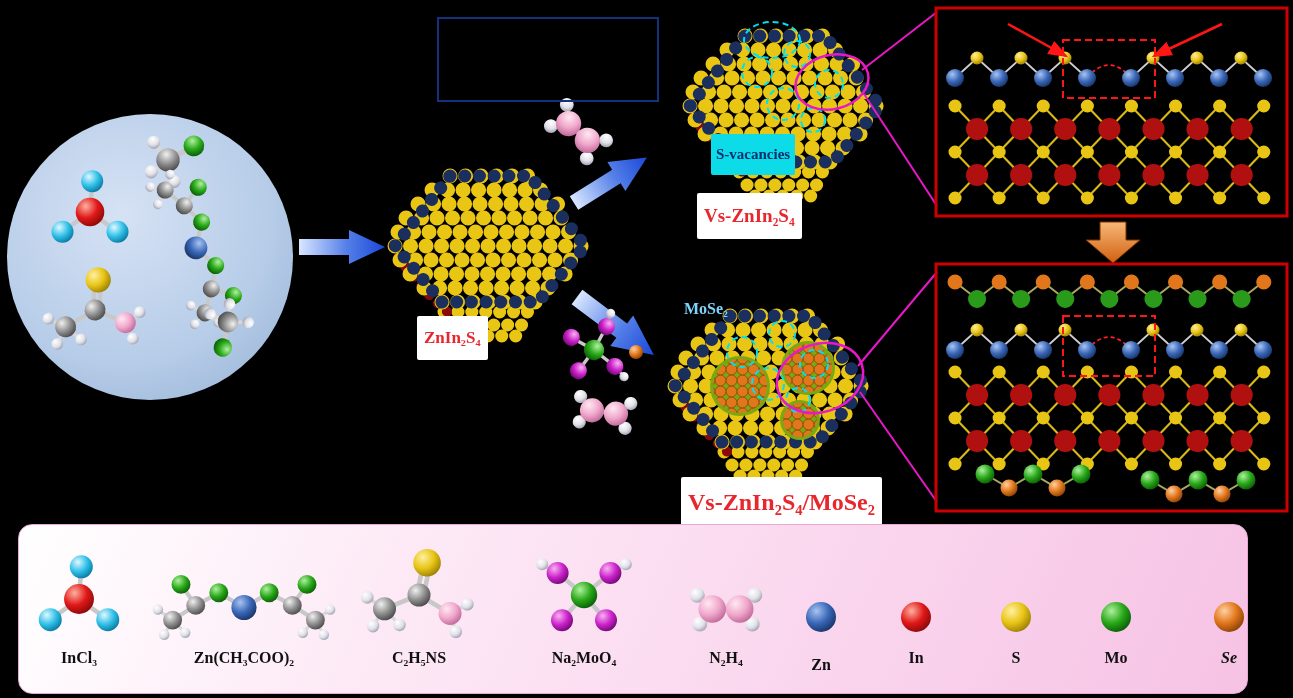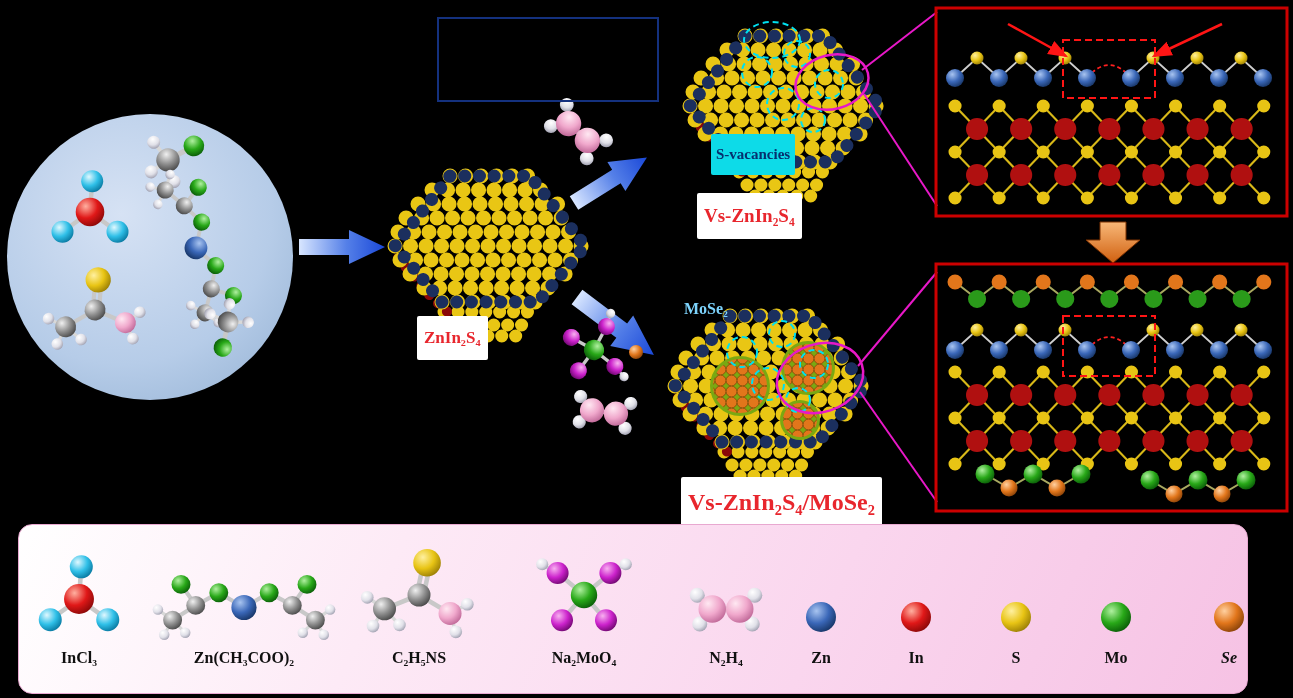--- a/index.html
+++ b/index.html
@@ -396,20 +396,20 @@
     <circle cx="897" cy="92" r="15" fill="url(#gRed)"></circle>
     <circle cx="997" cy="92" r="15" fill="url(#gYellow)"></circle>
     <circle cx="1097" cy="92" r="15" fill="url(#gGreen)"></circle>
     <circle cx="1210" cy="92" r="15" fill="url(#gOrange)"></circle>
   </svg>
   <div class="leg-label" style="left:60px;">InCl₃</div>
   <div class="leg-label" style="left:225px;">Zn(CH₃COO)₂</div>
   <div class="leg-label" style="left:400px;">C₂H₅NS</div>
   <div class="leg-label" style="left:565px;">Na₂MoO₄</div>
   <div class="leg-label" style="left:707px;">N₂H₄</div>
-  <div class="leg-label" style="left:802px;">Zn</div>
+  <div class="leg-label" style="left:802px;margin-top:7px;">Zn</div>
   <div class="leg-label" style="left:897px;">In</div>
   <div class="leg-label" style="left:997px;">S</div>
   <div class="leg-label" style="left:1097px;">Mo</div>
   <div class="leg-label" style="left:1210px;font-style:italic;">Se</div>
 </div>
 
 </div>
 
 </body></html>

